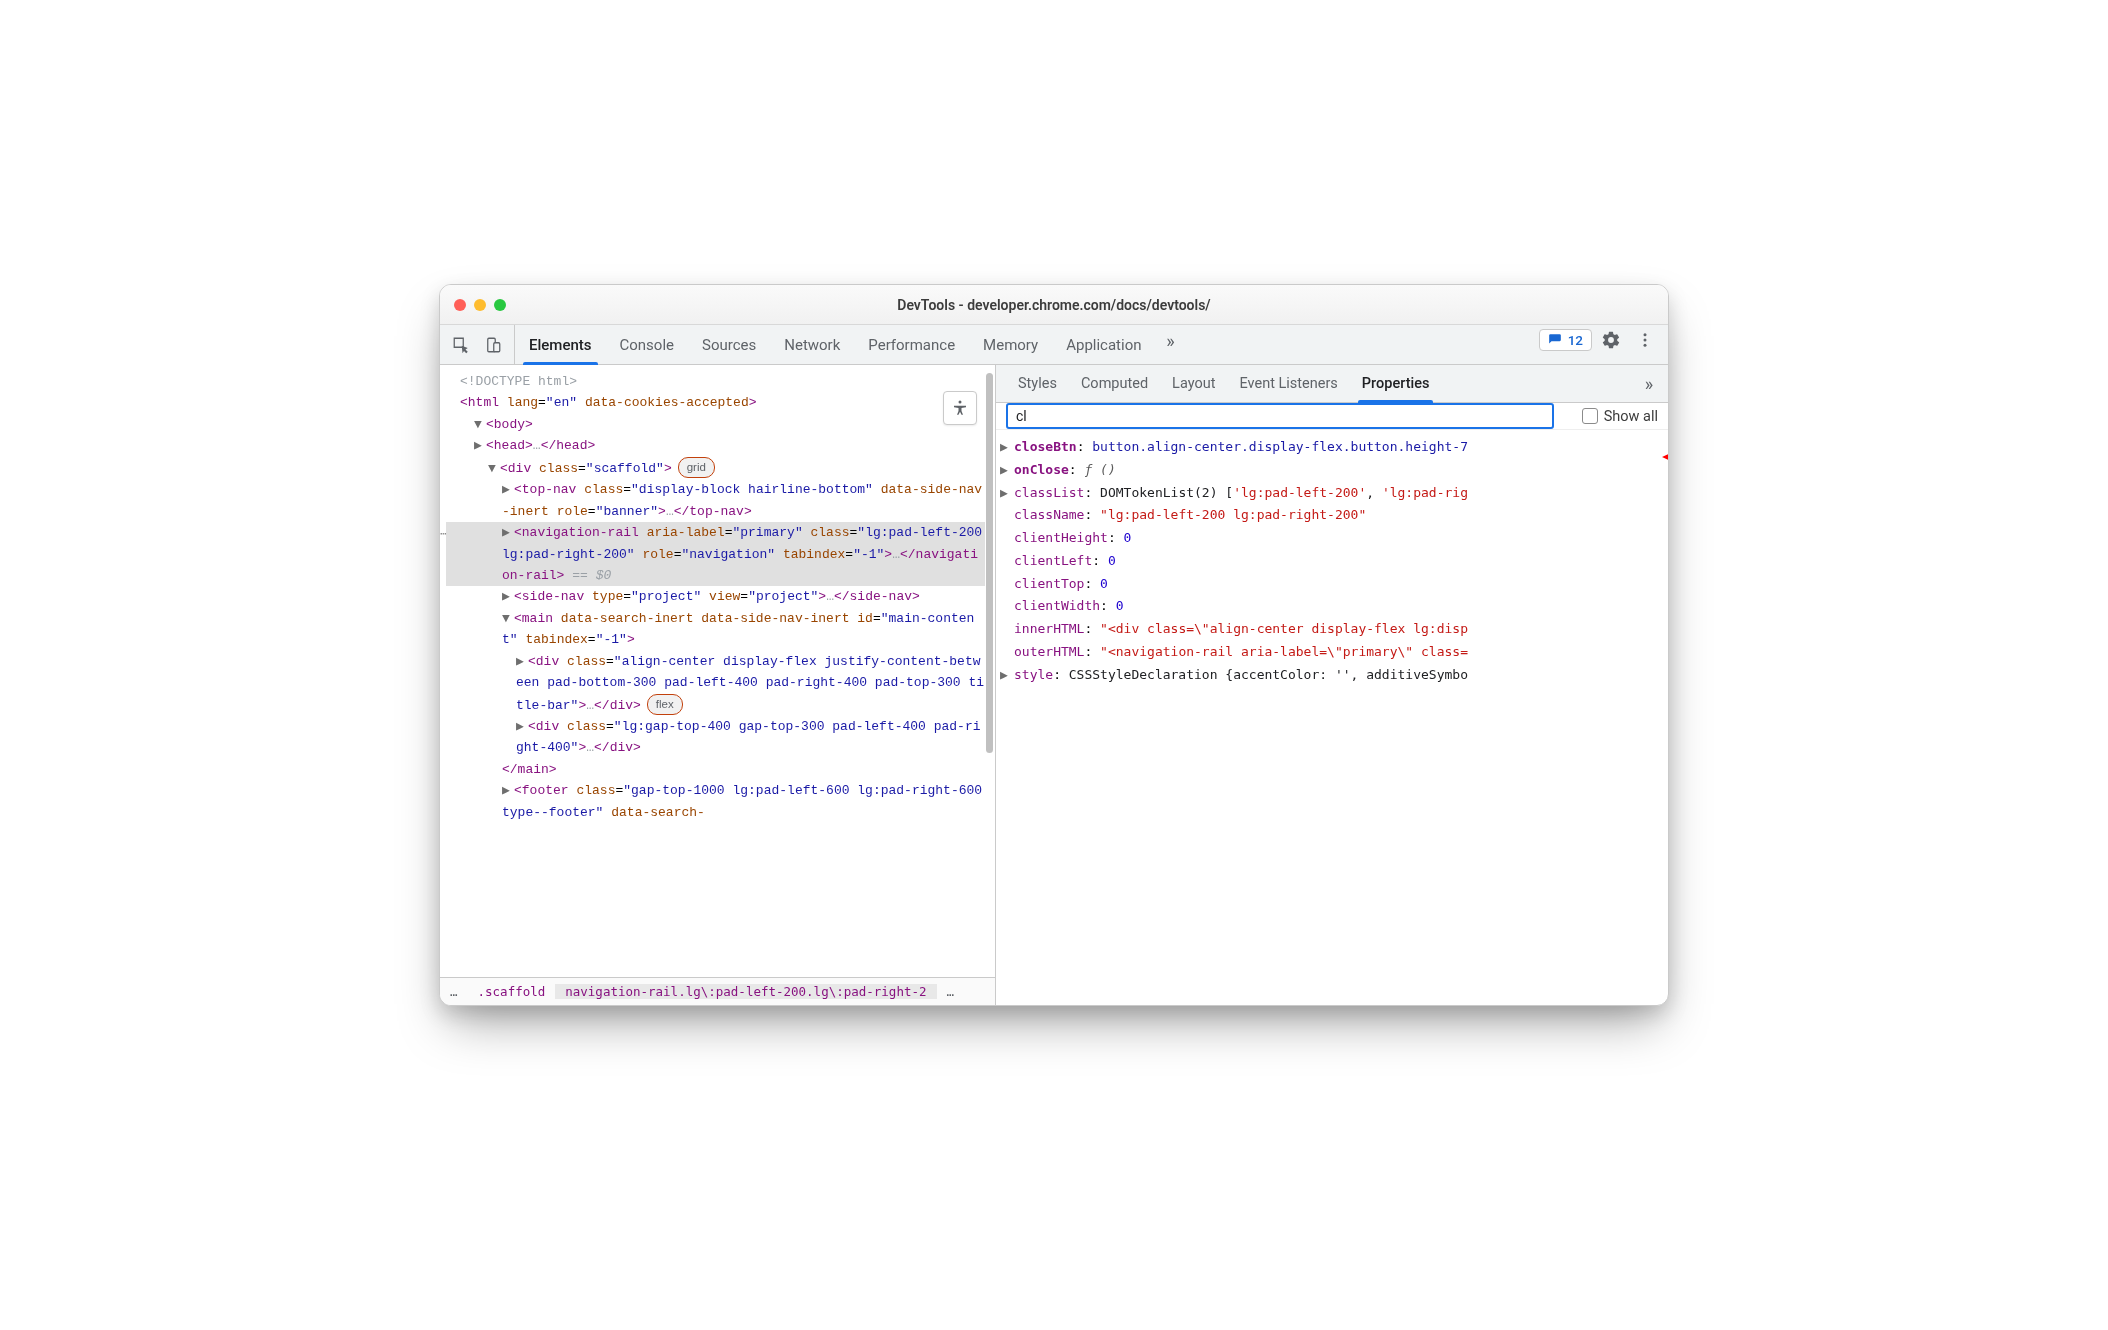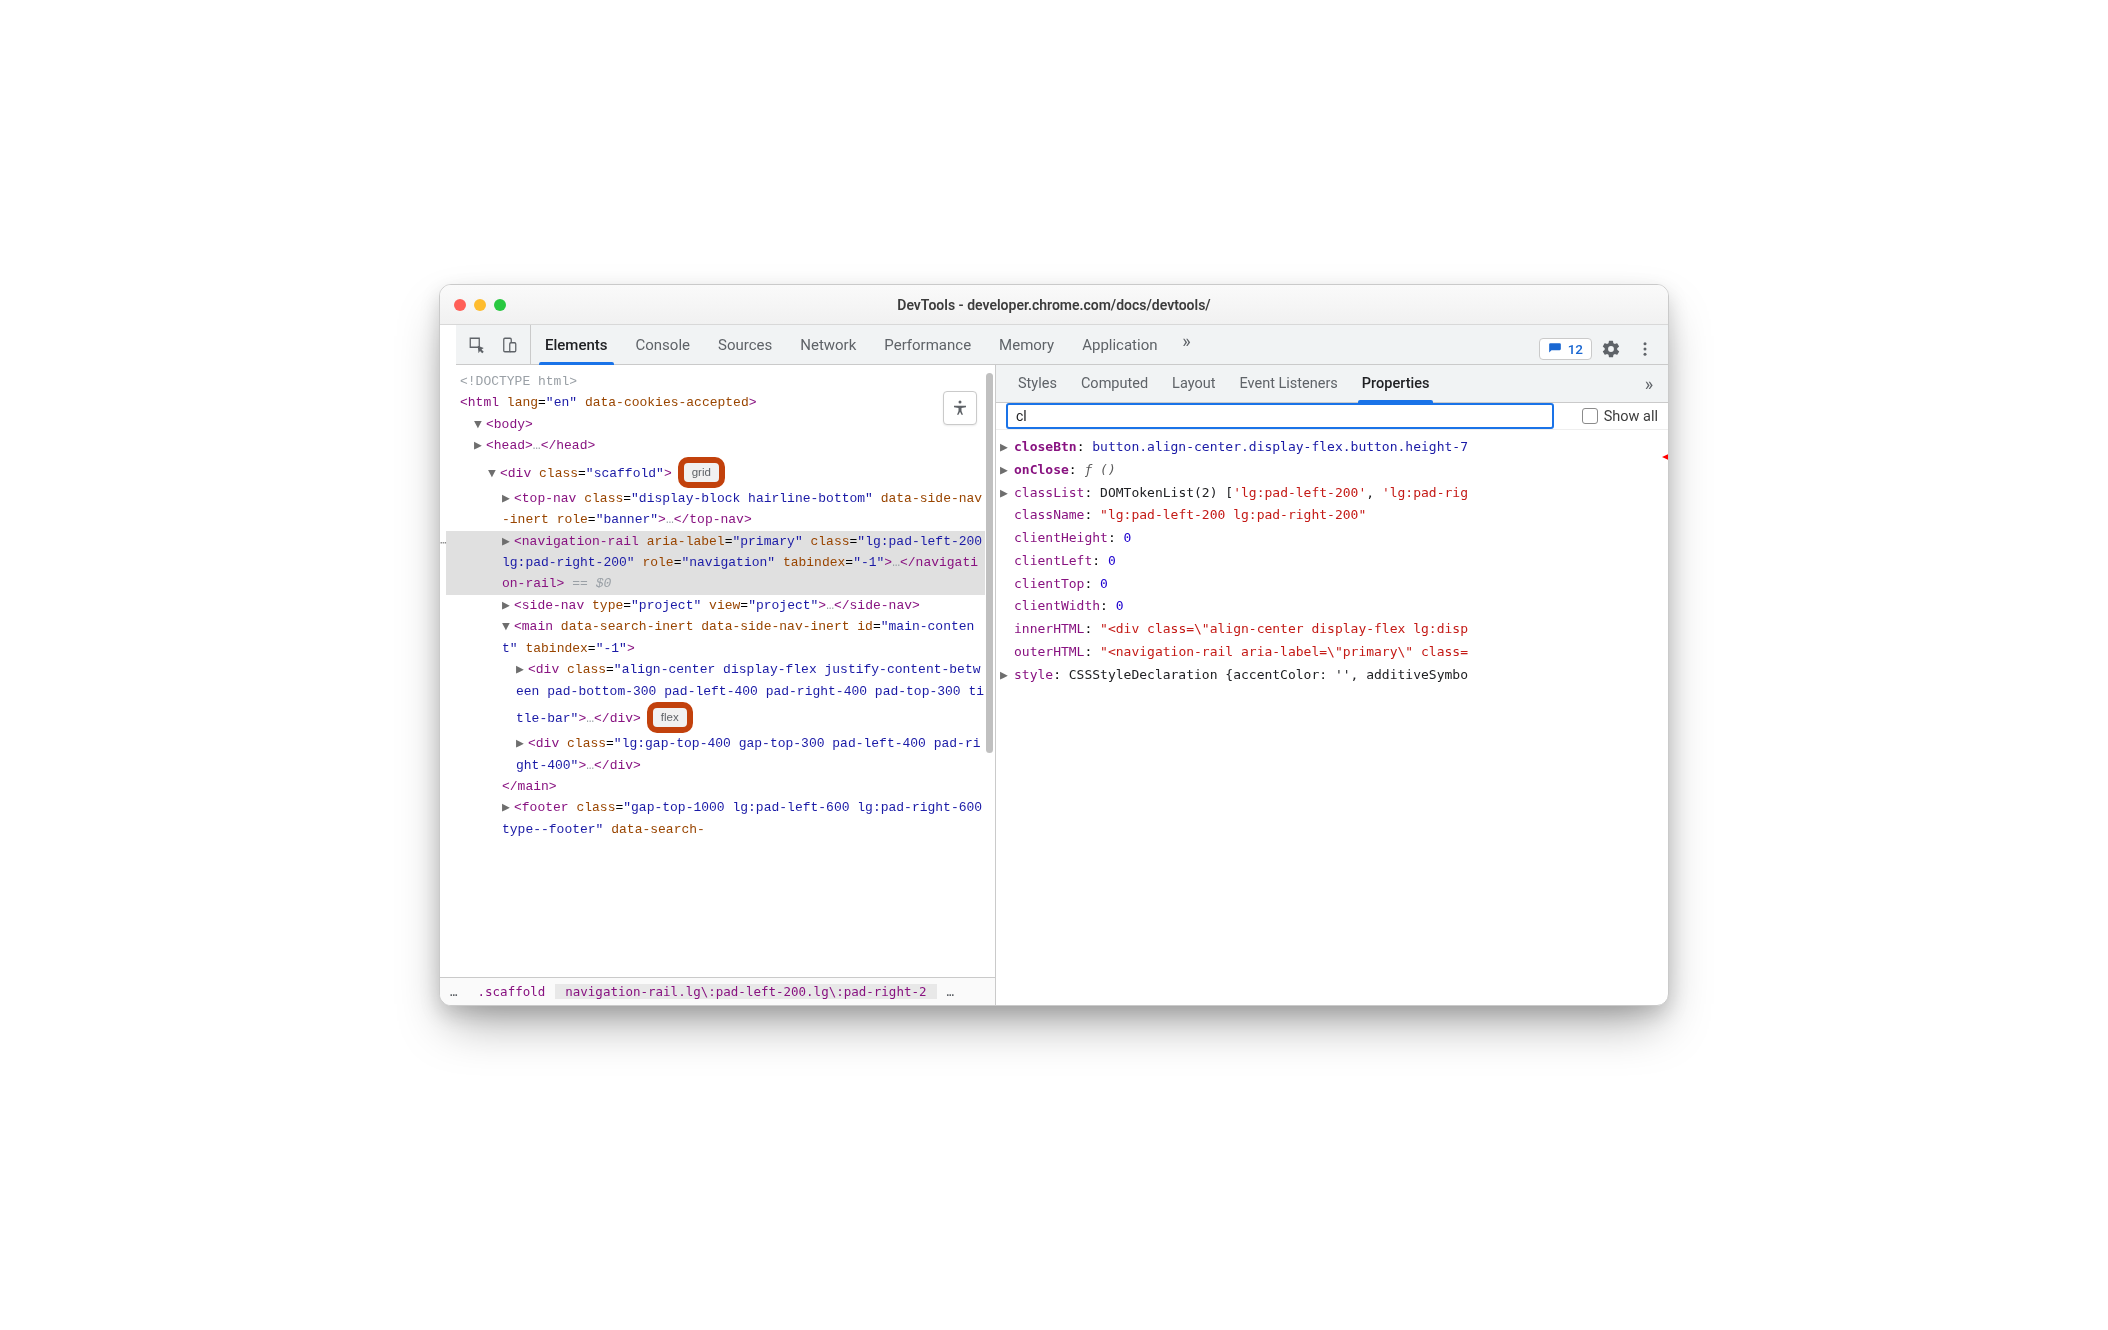--- a/index.html
+++ b/index.html
@@ -45,26 +45,25 @@
     padding: 0 14px;
     position:relative;
   }
   .traffic { display:flex; gap:8px; }
   .dot { width:12px; height:12px; border-radius:50%; }
   .dot.red{background:#ff5f57;} .dot.yellow{background:#febc2e;} .dot.green{background:#28c840;}
   .title { position:absolute; left:0; right:0; text-align:center; font-size:14px; font-weight:600; color:#3c3c3c; pointer-events:none; }
 
   
   .toolbar {
-    display:flex; align-items:flex-end; height:40px;
+    display:flex; align-items:flex-start; height:40px;
     background:var(--bg-toolbar);
     border-bottom:1px solid var(--border);
     font-size:14.5px;
     color:var(--text-muted);
-    margin-left:16px;
   }
   .tb-left { display:flex; align-items:center; padding:0 6px; gap:2px; border-right:1px solid var(--border); height:100%;}
   .tb-icon { width:30px; height:30px; display:flex; align-items:center; justify-content:center; cursor:pointer; color:#5f6368; border-radius:4px;}
   .tabs { display:flex; align-items:stretch; height:100%; }
   .tab { padding:0 14px; display:flex; align-items:center; cursor:pointer; color:var(--text-muted); font-size:15px; position:relative; white-space:nowrap;}
   .tab.active { color:#202124; font-weight:500;}
   .tab.active::after { content:""; position:absolute; left:8px; right:8px; bottom:-1px; height:3px; background:var(--blue); border-radius:2px 2px 0 0;}
   .tb-spacer{flex:1;}
   .tb-right{display:flex; align-items:center; gap:4px; padding-right:8px;}
   .badge { display:flex; align-items:center; gap:6px; background:#fff; border:1px solid var(--border); border-radius:4px; padding:2px 8px; font-size:13.5px; color:var(--badge-blue); font-weight:500;}
@@ -79,21 +78,21 @@
   .pane-right { flex:1; display:flex; flex-direction:column; min-width:0;}
 
   
   .dom-wrap { flex:1; position:relative; overflow:hidden; font-family: Menlo, Consolas, "Courier New", monospace; font-size:13px; line-height:1.65;}
   .dom { padding:6px 10px 6px 6px; overflow:hidden; height:100%;}
   .row { white-space:pre-wrap; word-break:break-all; position:relative;}
   .i1{padding-left:14px;} .i2{padding-left:28px;} .i3{padding-left:42px;} .i4{padding-left:56px;} .i5{padding-left:70px;}
   .tri { display:inline-block; width:10px; color:#6e6e6e; user-select:none; margin-right:2px;}
   .tag{color:var(--tag-purple);} .attr{color:var(--attr-brown);} .val{color:var(--val-blue);}
   .ghost{color:#9aa0a6;}
-  .pill { display:inline-block; background:var(--pill-bg); border:6px solid #c2410c; border-radius:10px; padding:0 8px; font-size:11.5px; color:#5f6368; margin-left:6px; vertical-align:1px; font-family:-apple-system,sans-serif;}
+  .pill { display:inline-block; background:var(--pill-bg); border:1px solid #c2410c; border-radius:10px; padding:0 8px; font-size:11.5px; color:#5f6368; margin-left:6px; vertical-align:1px; font-family:-apple-system,sans-serif;}
   .row.selected { background:var(--sel);}
   .sel-gutter{position:absolute; left:-6px; top:3px; color:#8a8a8a; font-size:11px;}
   .eq0 { color:#9aa0a6; font-style:italic;}
 
   
   .a11y-btn { position:absolute; top:26px; right:18px; width:34px; height:34px; border:1px solid var(--border); border-radius:4px; background:#fff; display:flex; align-items:center; justify-content:center; cursor:pointer; box-shadow:0 1px 2px rgba(0,0,0,.08);}
   .a11y-btn svg{fill:#5f6368;}
 
   .dom-scrollbar{position:absolute; right:2px; top:8px; width:7px; height:380px; background:var(--scrollbar); border-radius:4px;}
 

